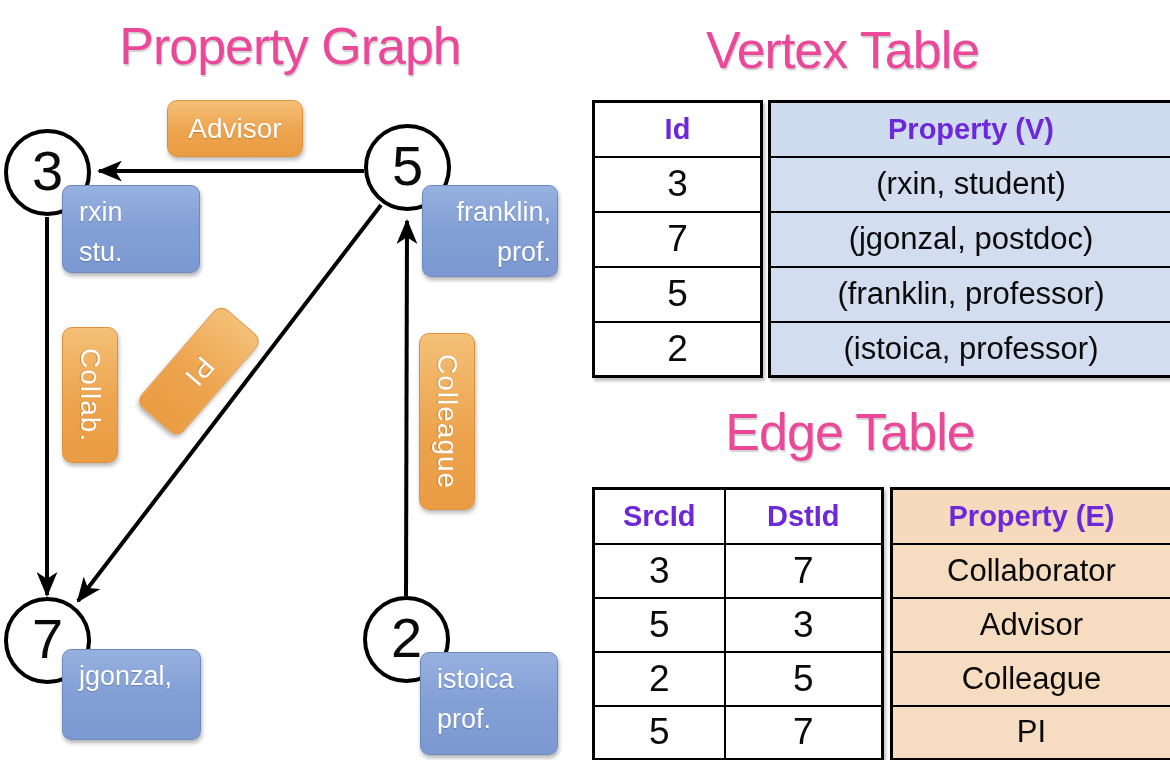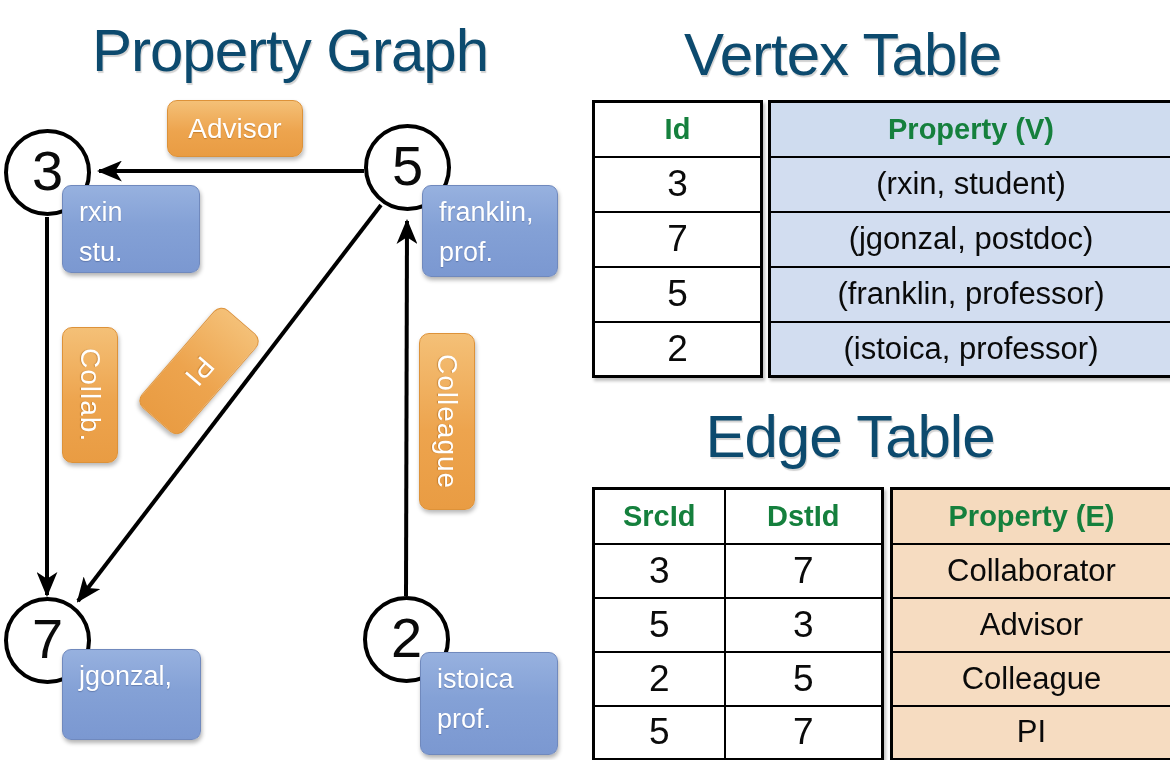--- a/index.html
+++ b/index.html
@@ -10,24 +10,24 @@
     width: 1170px;
     height: 760px;
     background: #fff;
     overflow: hidden;
   }
 
   
   .big-title {
     position: absolute;
     text-align: center;
-    font-size: 60px;
+    font-size: 52px;
     font-weight: 400;
     letter-spacing: -1px;
-    color: #0c4a6e;
+    color: #ec4899;
     text-shadow: 1px 2px 1px rgba(0,0,0,0.18);
     white-space: nowrap;
   }
   #pg-title   { left: 15px;  top: 16px;  width: 550px; }
   #vt-title   { left: 585px; top: 20px;  width: 515px; }
   #et-title   { left: 585px; top: 402px; width: 530px; }
 
   
   #graph-svg { position: absolute; left: 0; top: 0; z-index: 1; }
 
@@ -57,21 +57,21 @@
     background: linear-gradient(180deg, #97b1df 0%, #84a1d6 45%, #7b98d1 100%);
     border: 1px solid #7089bd;
     box-shadow: 1px 3px 4px rgba(0,0,0,0.30);
     color: #fff;
     font-size: 27px;
     line-height: 1.48;
     padding: 7px 6px 4px 16px;
     text-shadow: 0 1px 1px rgba(40,60,110,0.35);
   }
   #prop-rxin     { left: 62px;  top: 185px; width: 138px; height: 88px; }
-  #prop-franklin { left: 422px; top: 185px; width: 136px; height: 92px; }
+  #prop-franklin { left: 422px; top: 185px; width: 136px; height: 92px; text-align: right; }
   #prop-jgonzal  { left: 62px;  top: 649px; width: 139px; height: 91px; }
   #prop-istoica  { left: 420px; top: 652px; width: 138px; height: 103px; }
 
   
   .elabel {
     position: absolute;
     z-index: 3;
     border-radius: 10px;
     background: linear-gradient(180deg, #f4c077 0%, #eda44e 55%, #e99c43 100%);
     border: 1px solid #dd9239;
@@ -102,21 +102,21 @@
     background: #fff;
   }
   th, td {
     border: 2px solid #000;
     text-align: center;
     vertical-align: middle;
     overflow: hidden;
     white-space: nowrap;
   }
   table { border: 3px solid #000; }
-  th { font-size: 29px; font-weight: bold; color: #15803d; }
+  th { font-size: 29px; font-weight: bold; color: #6d28d9; }
   td { font-size: 31px; color: #0a0a0a; }
   td.idcell { font-size: 37px; }
 
   #vertex-tbl th, #vertex-tbl td { height: 55px; }
   #edge-tbl th { height: 55px; }
   #edge-tbl td { height: 54px; }
 
   .vblue  { background: #d2ddf0; }
   .vblue-h{ background: #cfdcef; }
   .etan   { background: #f6dcc1; }

